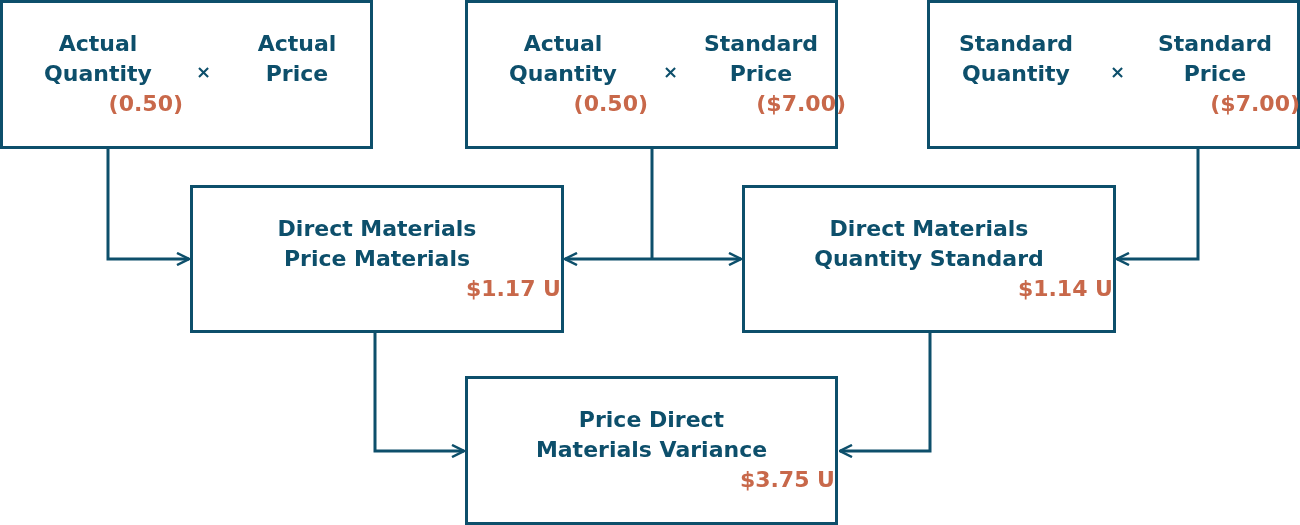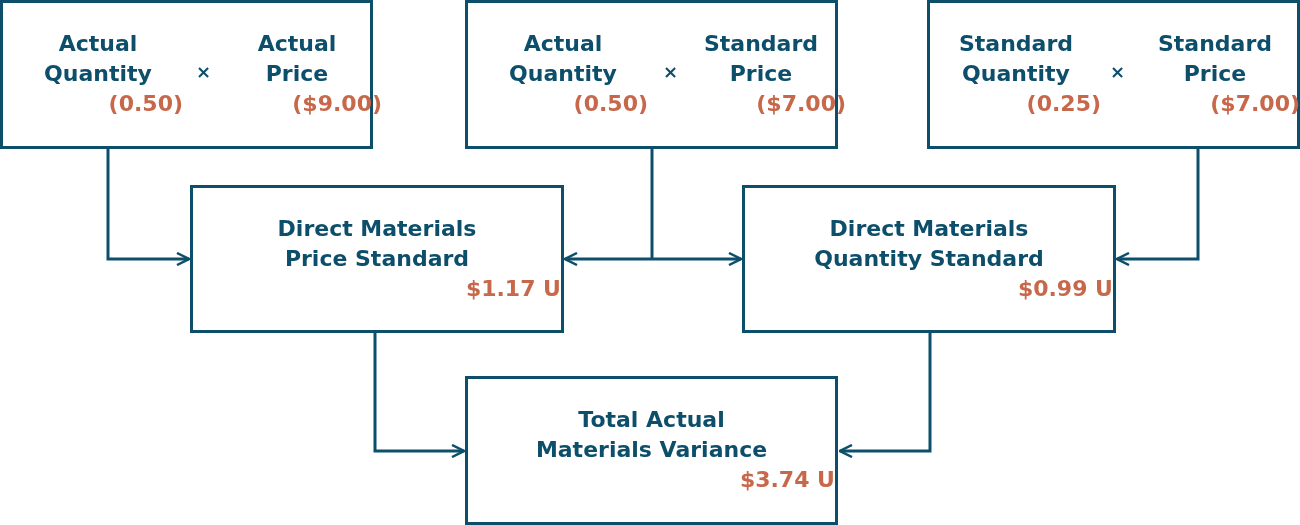--- a/index.html
+++ b/index.html
@@ -37,21 +37,20 @@
 <div class="box" style="left:0;top:0;width:373px;height:149px;">
   <div class="pair" style="left:10px;">
     <div class="lbl">Actual</div>
     <div class="lbl">Quantity</div>
     <div class="val">(0.50)</div>
   </div>
   <div class="times" style="left:193px;">×</div>
   <div class="pair" style="left:209px;">
     <div class="lbl">Actual</div>
     <div class="lbl">Price</div>
-    <div class="val">($9.00)</div>
   </div>
 </div>
 
 <div class="box" style="left:465px;top:0;width:373px;height:149px;">
   <div class="pair" style="left:10px;">
     <div class="lbl">Actual</div>
     <div class="lbl">Quantity</div>
     <div class="val">(0.50)</div>
   </div>
   <div class="times" style="left:195px;">×</div>
@@ -59,45 +58,44 @@
     <div class="lbl">Standard</div>
     <div class="lbl">Price</div>
     <div class="val">($7.00)</div>
   </div>
 </div>
 
 <div class="box" style="left:927px;top:0;width:373px;height:149px;">
   <div class="pair" style="left:1px;">
     <div class="lbl">Standard</div>
     <div class="lbl">Quantity</div>
-    <div class="val">(0.25)</div>
   </div>
   <div class="times" style="left:180px;">×</div>
   <div class="pair" style="left:200px;">
     <div class="lbl">Standard</div>
     <div class="lbl">Price</div>
     <div class="val">($7.00)</div>
   </div>
 </div>
 
 <div class="box" style="left:190px;top:185px;width:374px;height:148px;">
   <div class="center">
     <div class="lbl">Direct Materials</div>
-    <div class="lbl">Price Standard</div>
+    <div class="lbl">Price Materials</div>
     <div class="val">$1.17 U</div>
   </div>
 </div>
 
 <div class="box" style="left:742px;top:185px;width:374px;height:148px;">
   <div class="center">
     <div class="lbl">Direct Materials</div>
     <div class="lbl">Quantity Standard</div>
-    <div class="val">$0.99 U</div>
+    <div class="val">$1.14 U</div>
   </div>
 </div>
 
 <div class="box" style="left:465px;top:376px;width:373px;height:149px;">
   <div class="center">
-    <div class="lbl">Total Actual</div>
+    <div class="lbl">Price Direct</div>
     <div class="lbl">Materials Variance</div>
-    <div class="val">$3.74 U</div>
+    <div class="val">$3.75 U</div>
   </div>
 </div>
 
 </body></html>

